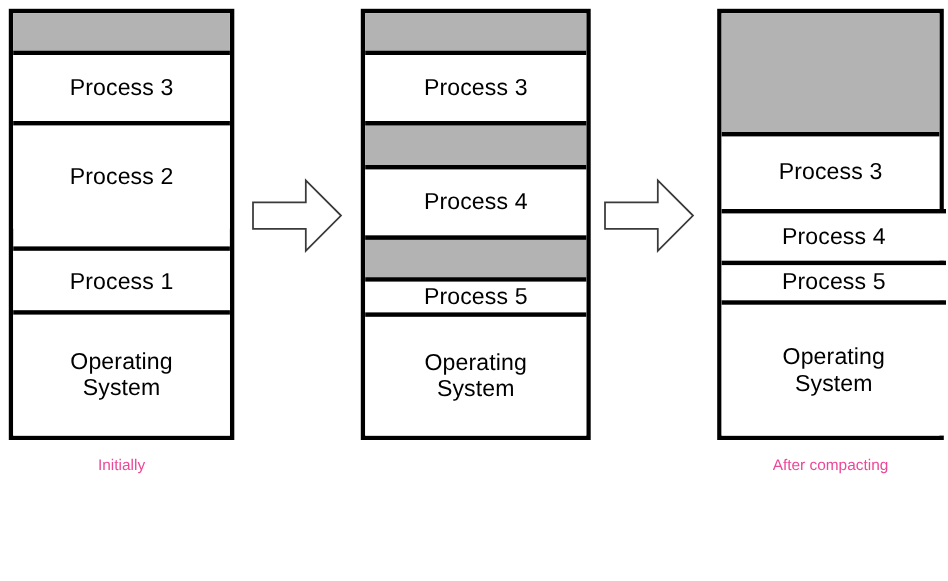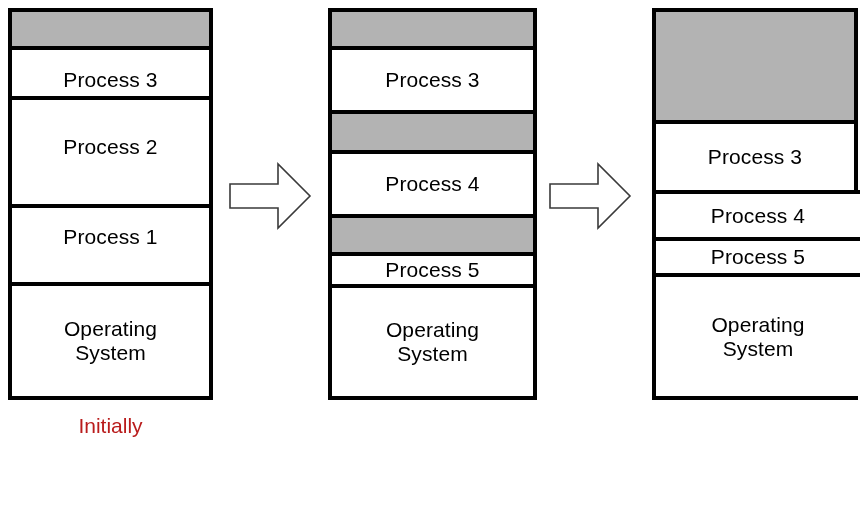--- a/index.html
+++ b/index.html
@@ -64,23 +64,23 @@
     color: #000000;
     letter-spacing: 0.1px;
   }
   .block-label.left-aligned {
     text-align: center;
   }
 
   
   .caption {
     position: absolute;
-    font-size: 21px;
+    font-size: 14px;
     line-height: 1.16;
-    color: #b91c1c;
+    color: #ec4899;
     white-space: pre-line;
   }
   .caption.center {
     text-align: center;
   }
   .caption.left {
     text-align: left;
   }
 
   
@@ -99,25 +99,25 @@
   <div class="memory-column" style="left:8px; top:8px; width:205px; height:392px;">
 
     <div class="mem-block free" style="top:0px; height:34px;">
       <span class="block-label"></span>
     </div>
 
     <div class="mem-block divider-top" style="top:34px; height:64px;">
       <span class="block-label">Process 3</span>
     </div>
 
-    <div class="mem-block divider-top" style="top:84px; height:98px;align-items:center;">
+    <div class="mem-block divider-top" style="top:98px; height:98px;align-items:center;">
       <span class="block-label">Process 2</span>
     </div>
 
-    <div class="mem-block divider-top" style="top:192px; height:62px;">
+    <div class="mem-block divider-top" style="top:212px; height:62px;">
       <span class="block-label">Process 1</span>
     </div>
 
     <div class="mem-block divider-top" style="top:270px; height:114px;">
       <span class="block-label left-aligned">Operating
 System</span>
     </div>
   </div>
 
   <div class="caption center" style="left:8px; top:414px; width:205px;">Initially</div>
@@ -184,14 +184,15 @@
     <div class="mem-block divider-top overhang" style="top:225px; height:36px;">
       <span class="block-label">Process 5</span>
     </div>
 
     <div class="mem-block divider-top overhang" style="top:261px; height:123px;">
       <span class="block-label left-aligned">Operating
 System</span>
     </div>
   </div>
 
+  <div class="caption center" style="left:652px; top:414px; width:206px;">After compacting</div>
 
 </div>
 
 </body></html>

